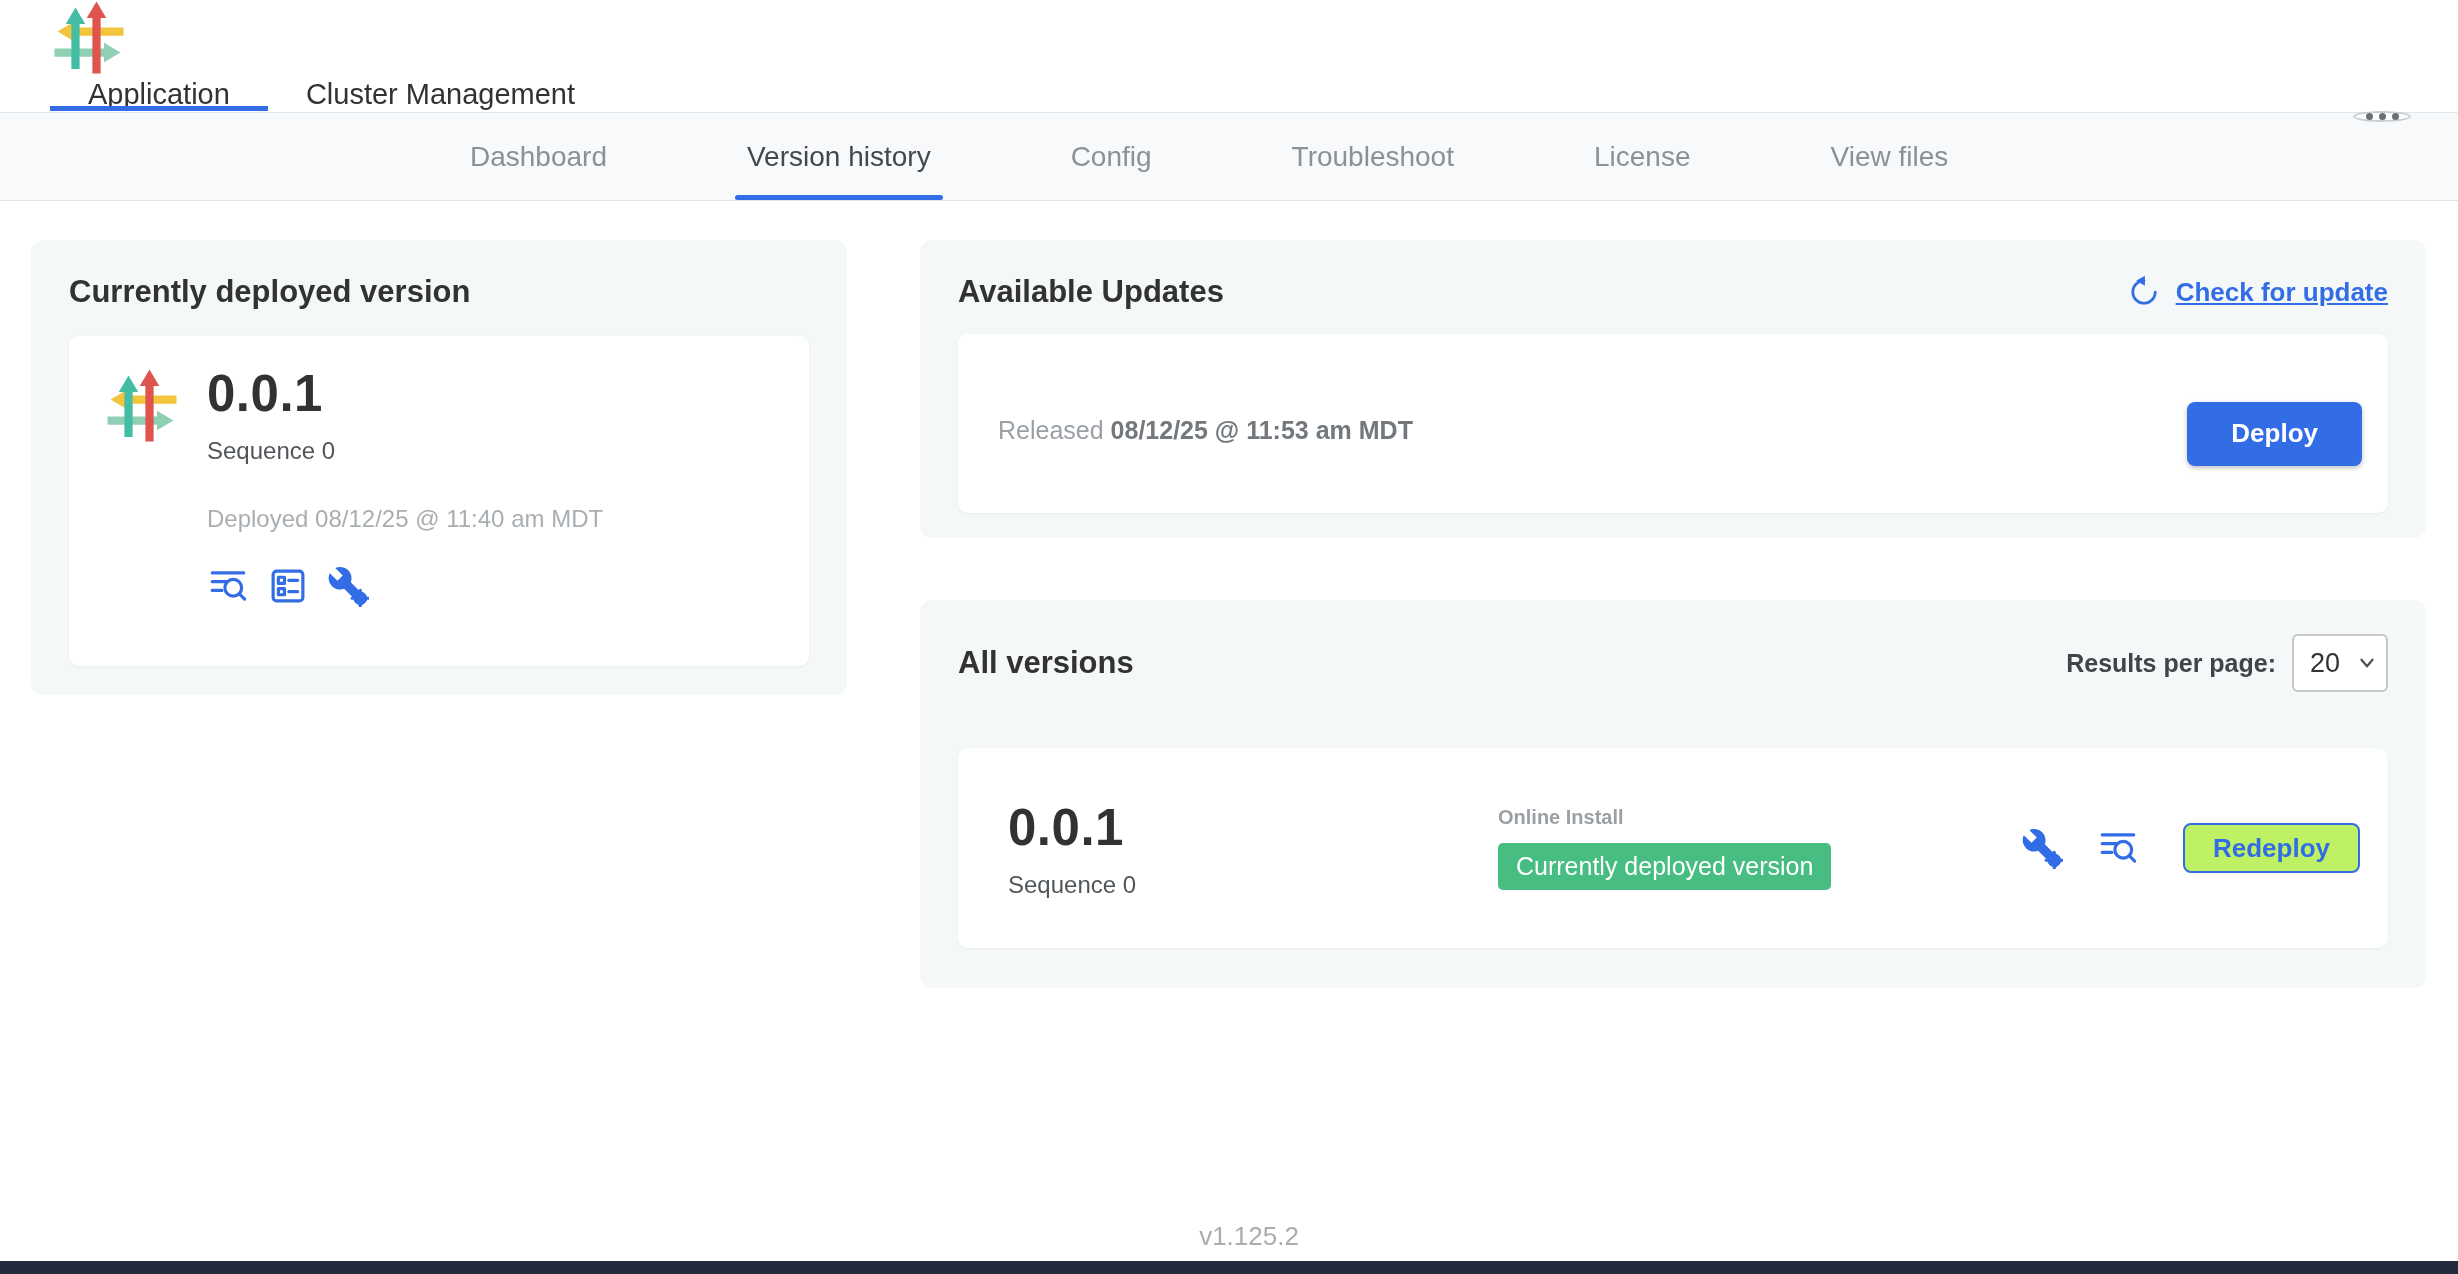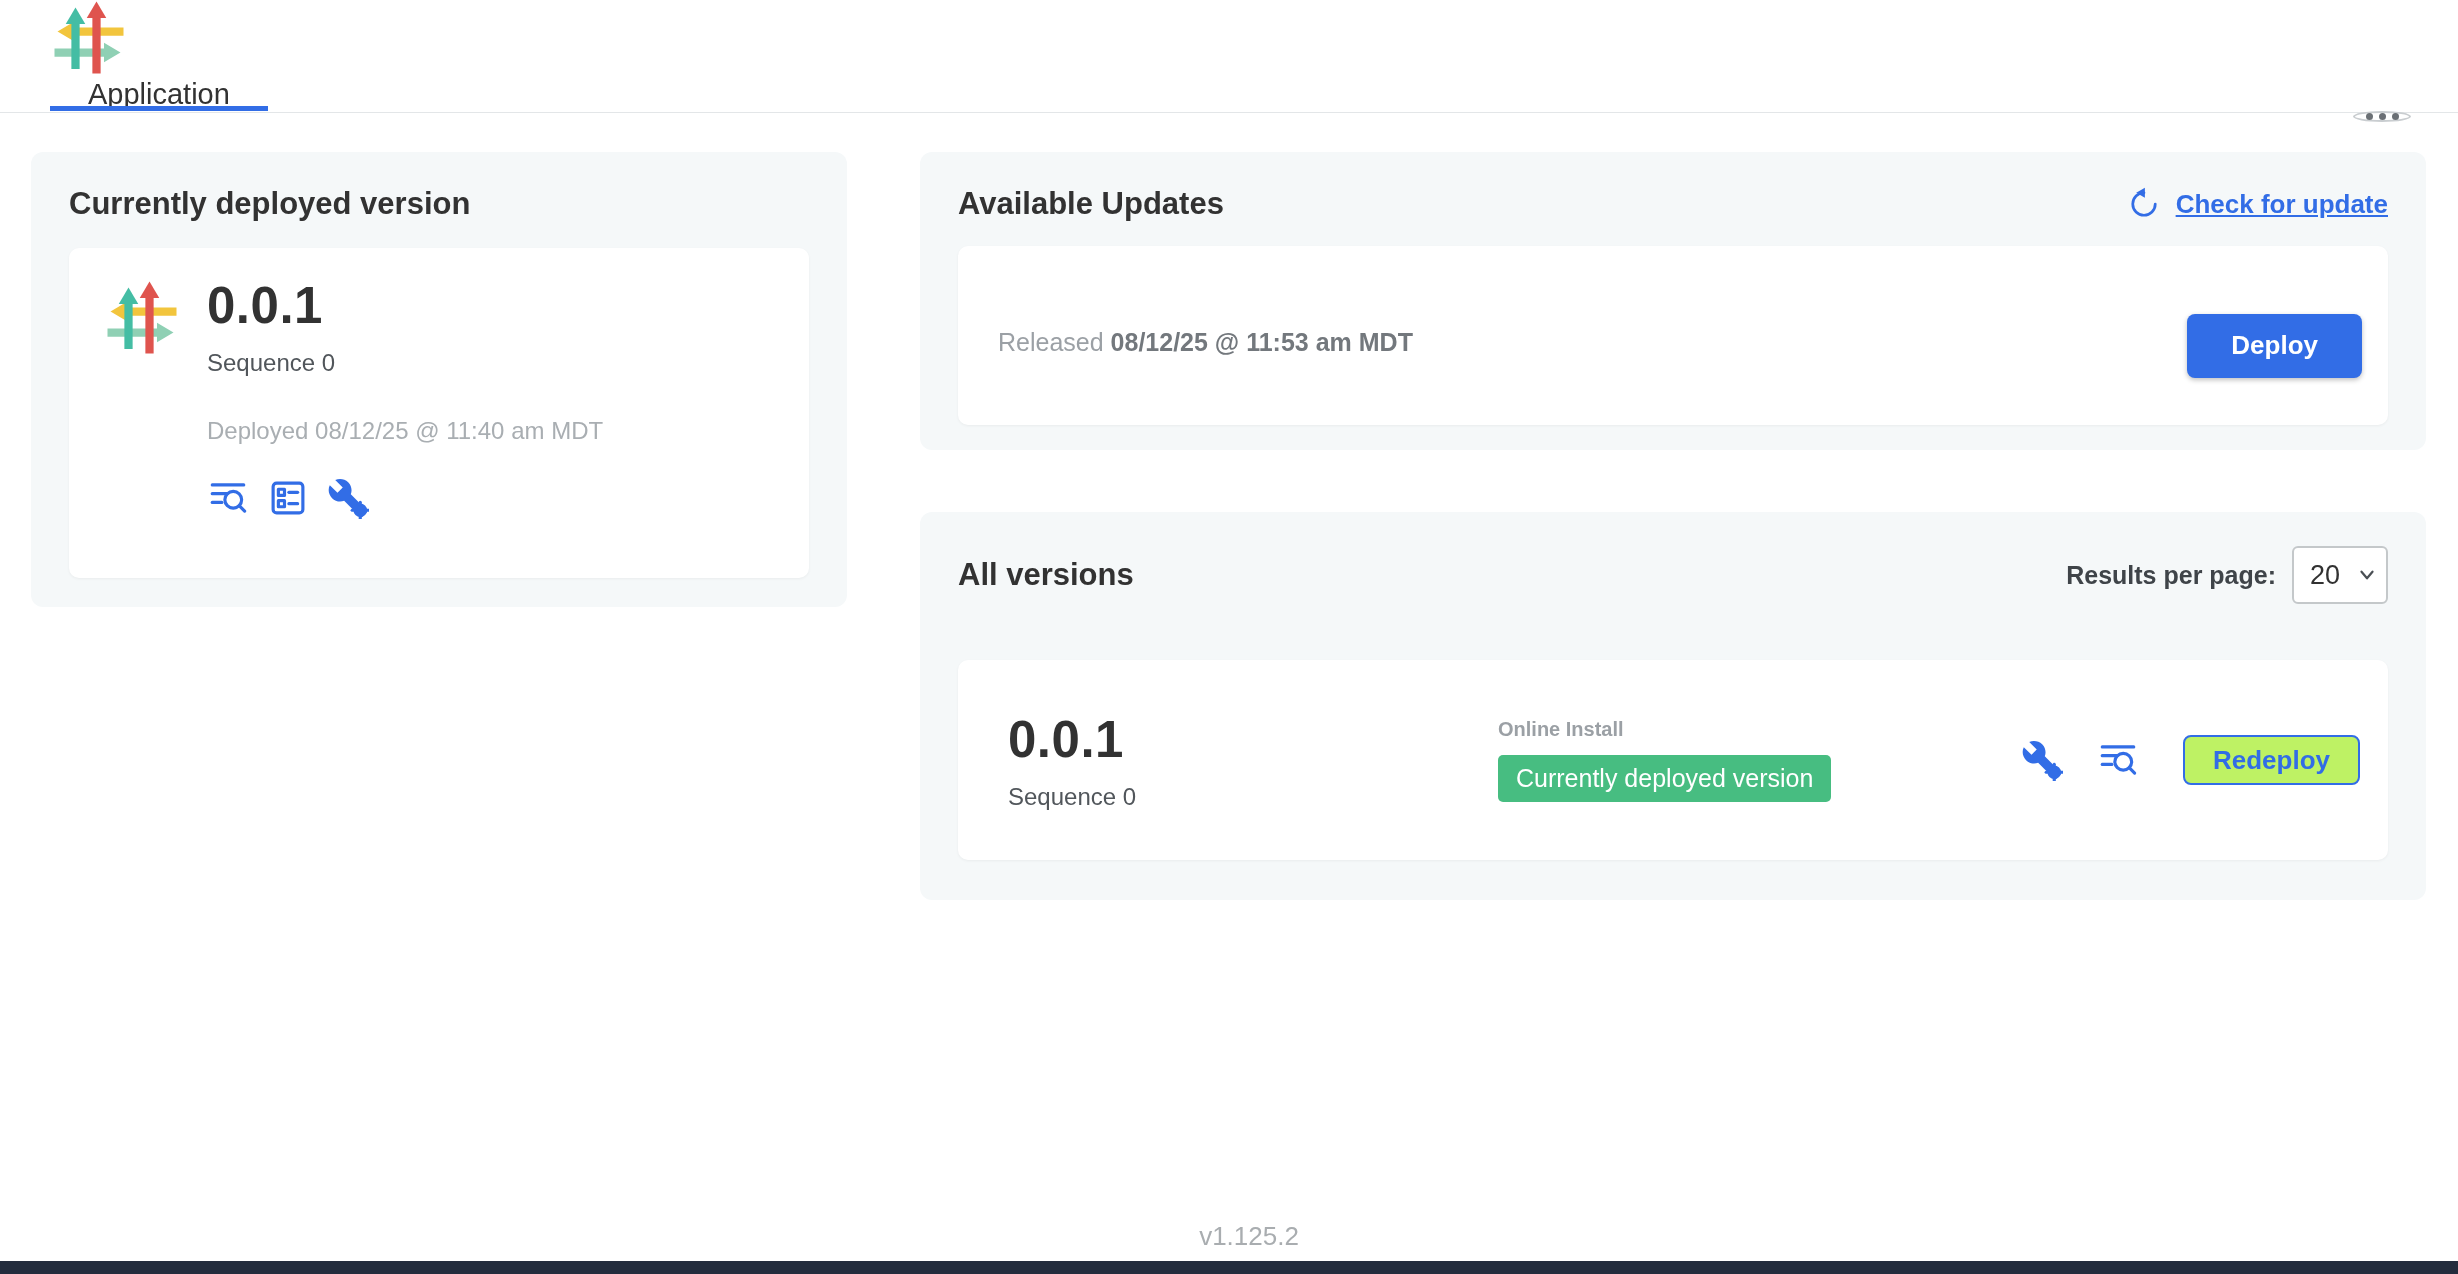--- a/index.html
+++ b/index.html
@@ -143,30 +143,39 @@
         <line class="lg-mint" x1="3" y1="35" x2="38" y2="35" stroke-width="5.5"></line>
         <polygon class="lf-mint" points="47,35 36,28.5 36,41.5"></polygon>
         <line class="lg-teal" x1="17" y1="46" x2="17" y2="14" stroke-width="5.5"></line>
         <polygon class="lf-teal" points="17,5 10.5,16 23.5,16"></polygon>
         <line class="lg-red" x1="31" y1="49" x2="31" y2="10" stroke-width="5.5"></line>
         <polygon class="lf-red" points="31,1 24.5,12 37.5,12"></polygon>
       </svg>
     </div>
     <nav class="top-tabs">
       <div class="top-tab active">Application</div>
+      <div class="top-tab">Cluster Management</div>
     </nav>
     <button class="menu-btn">
       <span class="dots">
           <i></i>
           <i></i>
           <i></i>
         </span>
     </button>
   </header>
 
+  <nav class="subnav">
+    <div class="subnav-item">Dashboard</div>
+    <div class="subnav-item active">Version history</div>
+    <div class="subnav-item">Config</div>
+    <div class="subnav-item">Troubleshoot</div>
+    <div class="subnav-item">License</div>
+    <div class="subnav-item">View files</div>
+  </nav>
 
   <main class="main">
 
     <section class="card deployed-card">
       <h2 class="card-title">Currently deployed version</h2>
       <div class="inner-card deployed-inner">
         <svg class="logo" viewBox="0 0 52 52" aria-hidden="true">
           <line class="lg-yellow" x1="49" y1="21" x2="14" y2="21" stroke-width="5.5"></line>
           <polygon class="lf-yellow" points="5,21 16,14.5 16,27.5"></polygon>
           <line class="lg-mint" x1="3" y1="35" x2="38" y2="35" stroke-width="5.5"></line>

